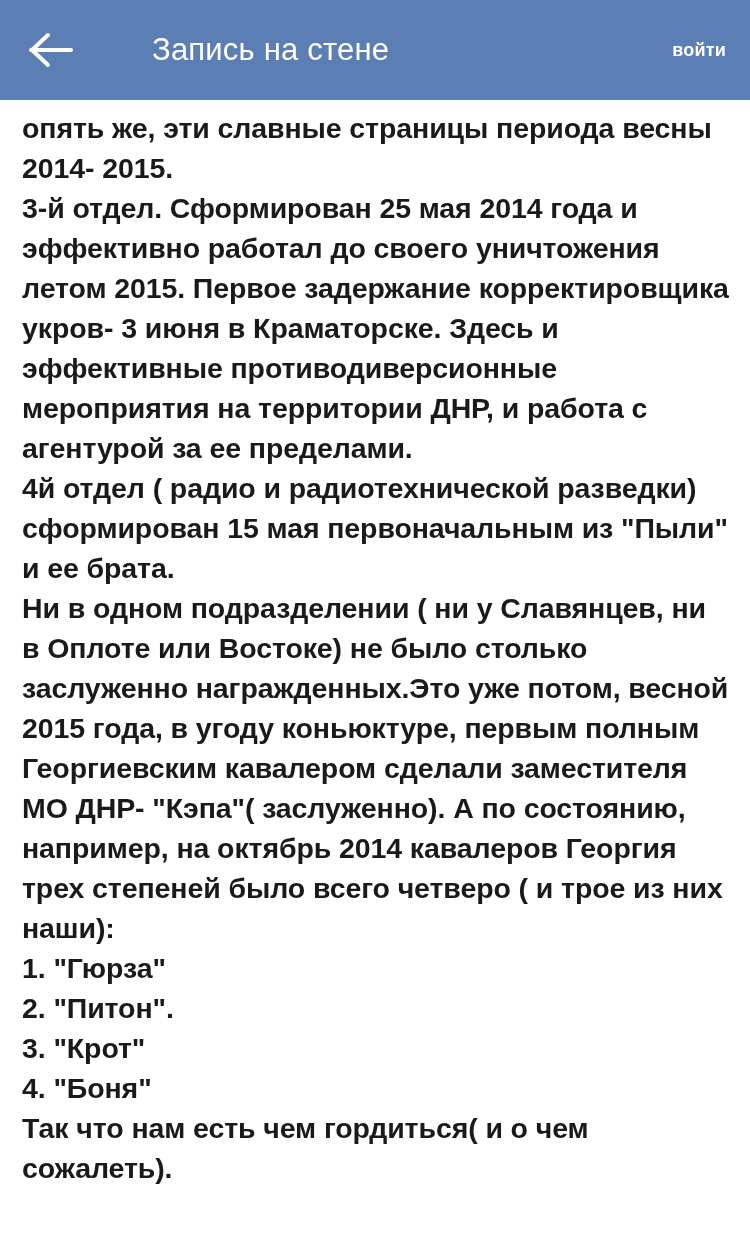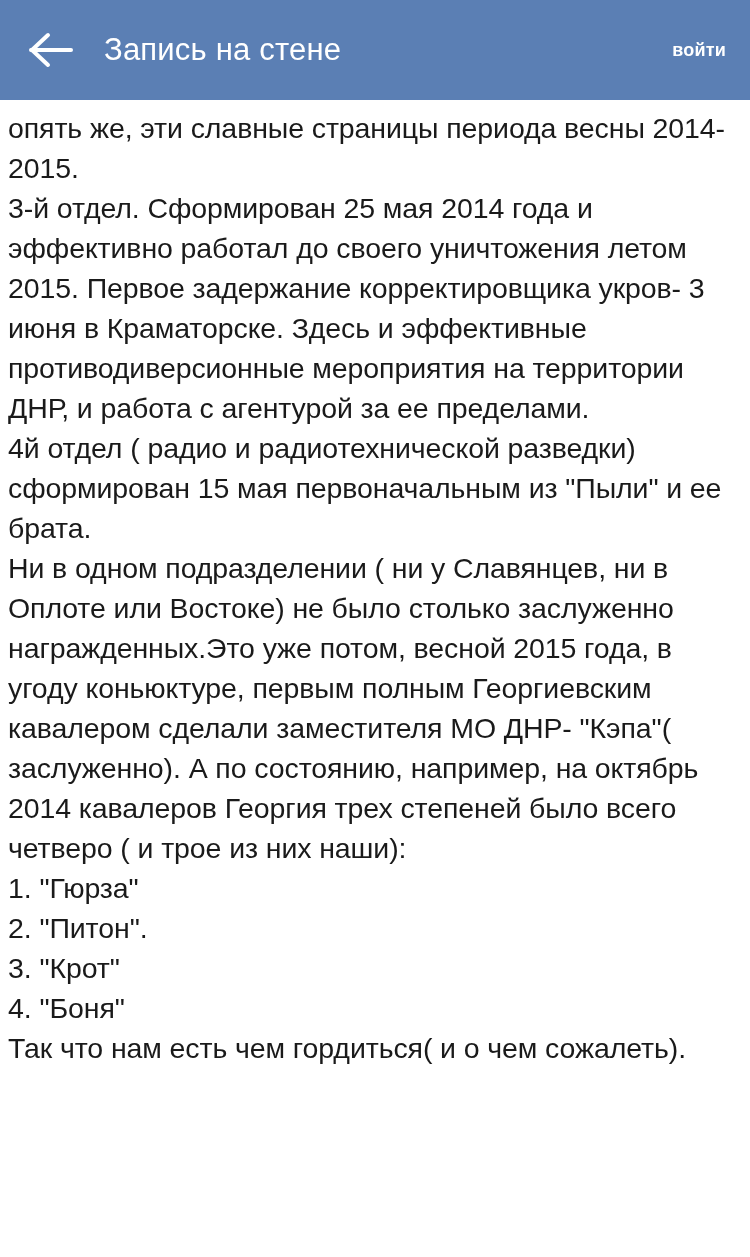--- a/index.html
+++ b/index.html
@@ -24,20 +24,21 @@
   
   .header {
     height: 100px;
     min-height: 100px;
     background: #5b7fb4;
     display: flex;
     align-items: center;
     padding: 0 22px;
     box-sizing: border-box;
     color: #ffffff;
+    gap: 48px;
   }
   .back-btn {
     width: 58px;
     height: 58px;
     display: flex;
     align-items: center;
     justify-content: center;
     cursor: pointer;
     flex: 0 0 auto;
   }
@@ -55,22 +56,23 @@
     font-weight: 700;
     letter-spacing: 0.2px;
     cursor: pointer;
     flex: 0 0 auto;
     padding: 8px 2px;
   }
   
   .content {
     flex: 1 1 auto;
     overflow: hidden;
-    padding: 8px 20px 0 8px;
+    padding: 8px 20px 0 22px;
     box-sizing: border-box;
+    font-weight: bold;
   }
   .post-text {
     font-size: 28.5px;
     line-height: 40px;
     color: #1a1a1a;
     white-space: pre-wrap;
     word-wrap: break-word;
     letter-spacing: -0.1px;
   }
 </style>

